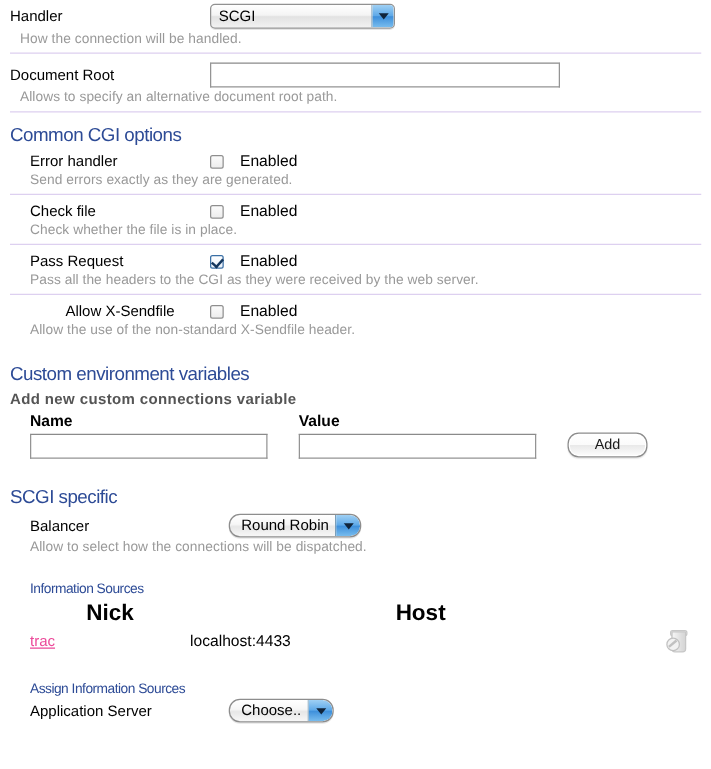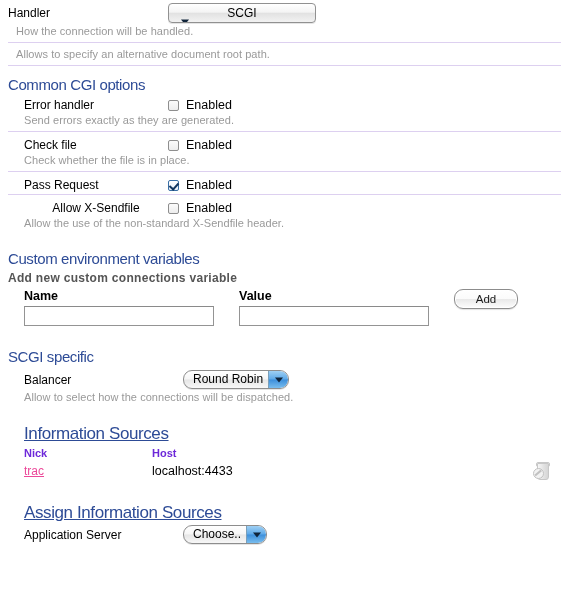--- a/index.html
+++ b/index.html
@@ -50,23 +50,22 @@
   
   .section-head {
     color: #2d4b96;
     font-size: 15px;
     font-weight: normal;
     letter-spacing: -0.4px;
     margin: 0;
     padding: 4px 0 2px 0;
   }
   .section-head.sub {
-    font-size: 17px;
+    font-size: 11px;
     padding-left: 16px;
-    text-decoration: underline;
   }
   .subhead-bold {
     font-weight: bold;
     font-size: 12px;
     color: #555555;
     letter-spacing: 0.3px;
     padding: 2px 0 4px 0;
   }
 
   
@@ -127,42 +126,42 @@
     left: 50%;
     top: 50%;
     transform: translate(-50%, -50%);
     width: 0; height: 0;
     border-left: 4px solid transparent;
     border-right: 4px solid transparent;
     border-top: 5px solid #10243a;
   }
 
   
-  .sel.wide { width: 148px; flex-direction: column; }
+  .sel.wide { width: 148px; }
 
   
   .sel.pill {
     border-radius: 9px;
     height: 19px;
     padding-left: 9px;
     border: 1px solid #8d8d8d;
     background: linear-gradient(to bottom, #ffffff 0%, #f6f6f6 46%, #e6e6e6 53%, #f7f7f7 100%);
     align-items: flex-end;
   }
   .sel.pill .sel-arrow {
     width: 19px;
     border-radius: 0 8px 8px 0;
   }
   .sel.pill .sel-text { padding-right: 5px; }
 
   
   .chk-line {
     display: inline-flex;
     align-items: center;
-    gap: 7px;
+    gap: 13px;
   }
   .chk {
     width: 11px;
     height: 11px;
     box-sizing: border-box;
     border: 1px solid #8e8e8e;
     border-radius: 2px;
     background: linear-gradient(to bottom, #fbfbfb, #ededed);
     display: inline-block;
     position: relative;
@@ -207,25 +206,25 @@
   }
 
   
   .is-table {
     border-collapse: collapse;
     width: 100%;
     margin-left: 16px;
     width: calc(100% - 16px);
   }
   .is-table th {
-    text-align: left;
+    text-align: center;
     font-weight: bold;
-    font-size: 11px;
+    font-size: 18px;
     padding: 1px 0 2px 0;
-    color: #6d28d9;
+    color: #000000;
   }
   .is-table td {
     font-size: 12.5px;
     padding: 1px 0 2px 0;
     vertical-align: middle;
     color: #000;
   }
   .col-nick { width: 128px; }
   .col-host { width: auto; }
   .col-act  { width: 40px; text-align: center; }
@@ -301,20 +300,24 @@
           <span class="sel-arrow"></span>
         </div>
       </div>
     </div>
     <div class="prop-comment flush">How the connection will be handled.</div>
   </div>
 
   <hr class="sep">
 
   <div class="prop-row">
+    <div class="row-inline" style="padding-top:4px;">
+      <div class="label-col">Document Root</div>
+      <input class="txt" style="width: 272px;" type="text" value="">
+    </div>
     <div class="prop-comment flush">Allows to specify an alternative document root path.</div>
   </div>
 
   <hr class="sep">
 
   <div class="gap-sm"></div>
 
   <div class="section-head">Common CGI options</div>
 
   <div class="prop-row">
@@ -344,41 +347,42 @@
   <hr class="sep">
 
   <div class="prop-row">
     <div class="row-inline" style="padding-top:3px;">
       <div class="label-col pad">Pass Request</div>
       <label class="chk-line">
         <span class="chk on"></span>
         <span class="chk-label">Enabled</span>
       </label>
     </div>
+    <div class="prop-comment">Pass all the headers to the CGI as they were received by the web server.</div>
   </div>
 
   <hr class="sep">
 
   <div class="prop-row">
     <div class="row-inline" style="padding-top:3px;text-align:center;">
       <div class="label-col pad">Allow X-Sendfile</div>
       <label class="chk-line">
         <span class="chk"></span>
         <span class="chk-label">Enabled</span>
       </label>
     </div>
     <div class="prop-comment">Allow the use of the non-standard X-Sendfile header.</div>
   </div>
 
   <div class="gap-md"></div>
 
   <div class="section-head">Custom environment variables</div>
   <div class="subhead-bold">Add new custom connections variable</div>
 
-  <div style="display:flex; padding-left:16px;">
+  <div style="display:flex; align-items:flex-end; padding-left:16px;">
     <div style="flex:0 0 215px;">
       <div style="font-weight:bold; font-size:12.5px; padding-bottom:3px;">Name</div>
       <input class="txt" style="width: 182px;" type="text" value="">
     </div>
     <div style="flex:0 0 215px;">
       <div style="font-weight:bold; font-size:12.5px; padding-bottom:3px;">Value</div>
       <input class="txt" style="width: 182px;" type="text" value="">
     </div>
     <div style="flex:0 0 auto; padding-bottom:1px;border-radius:8px;">
       <span class="btn">Add</span>

